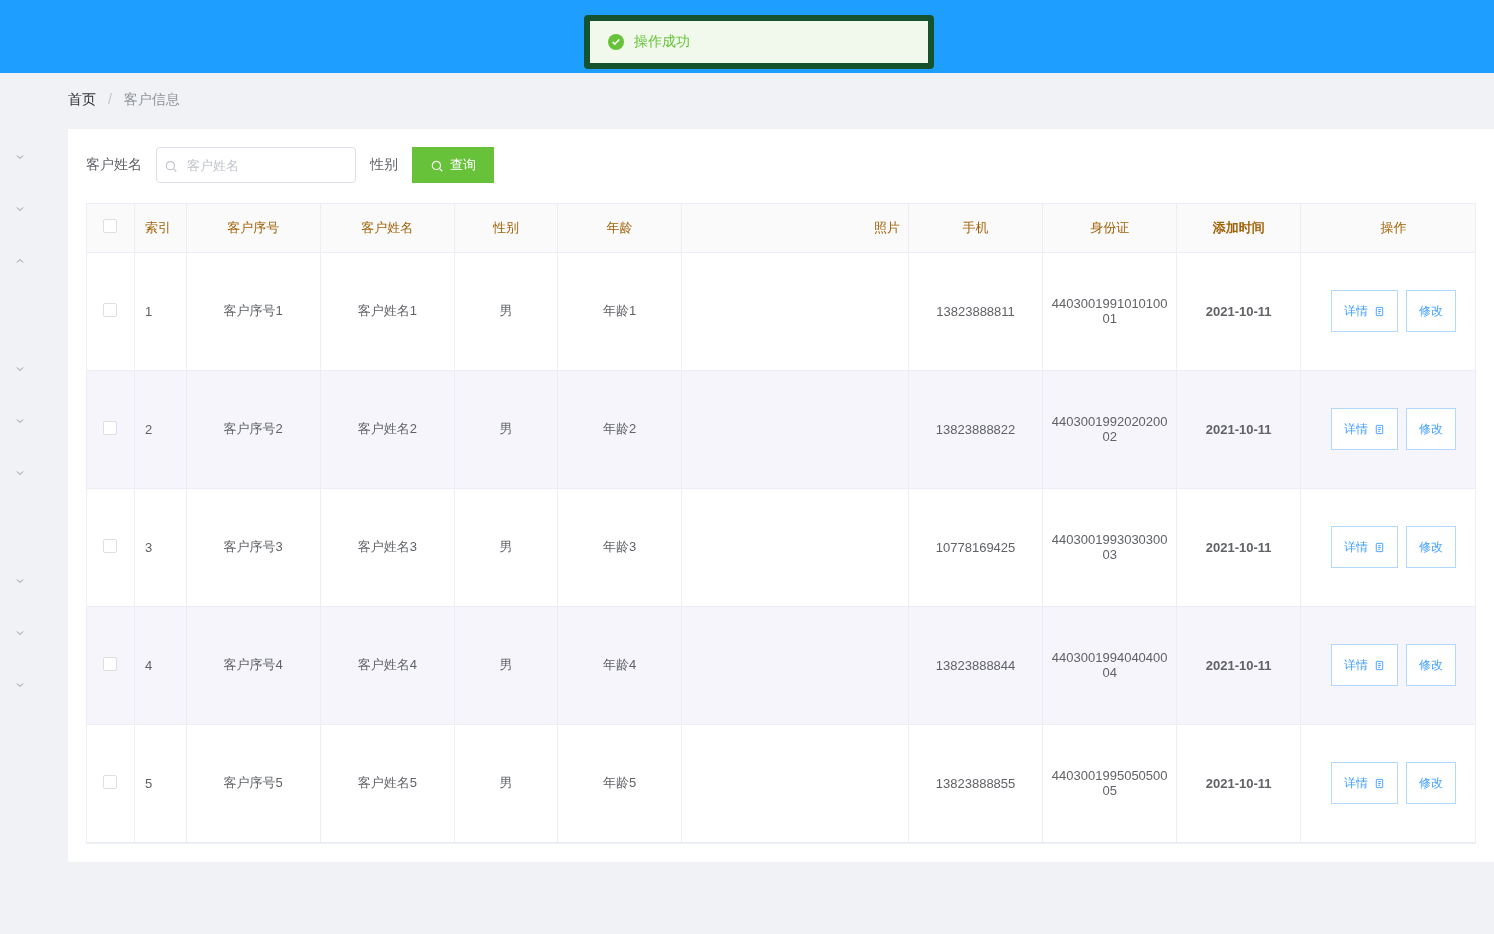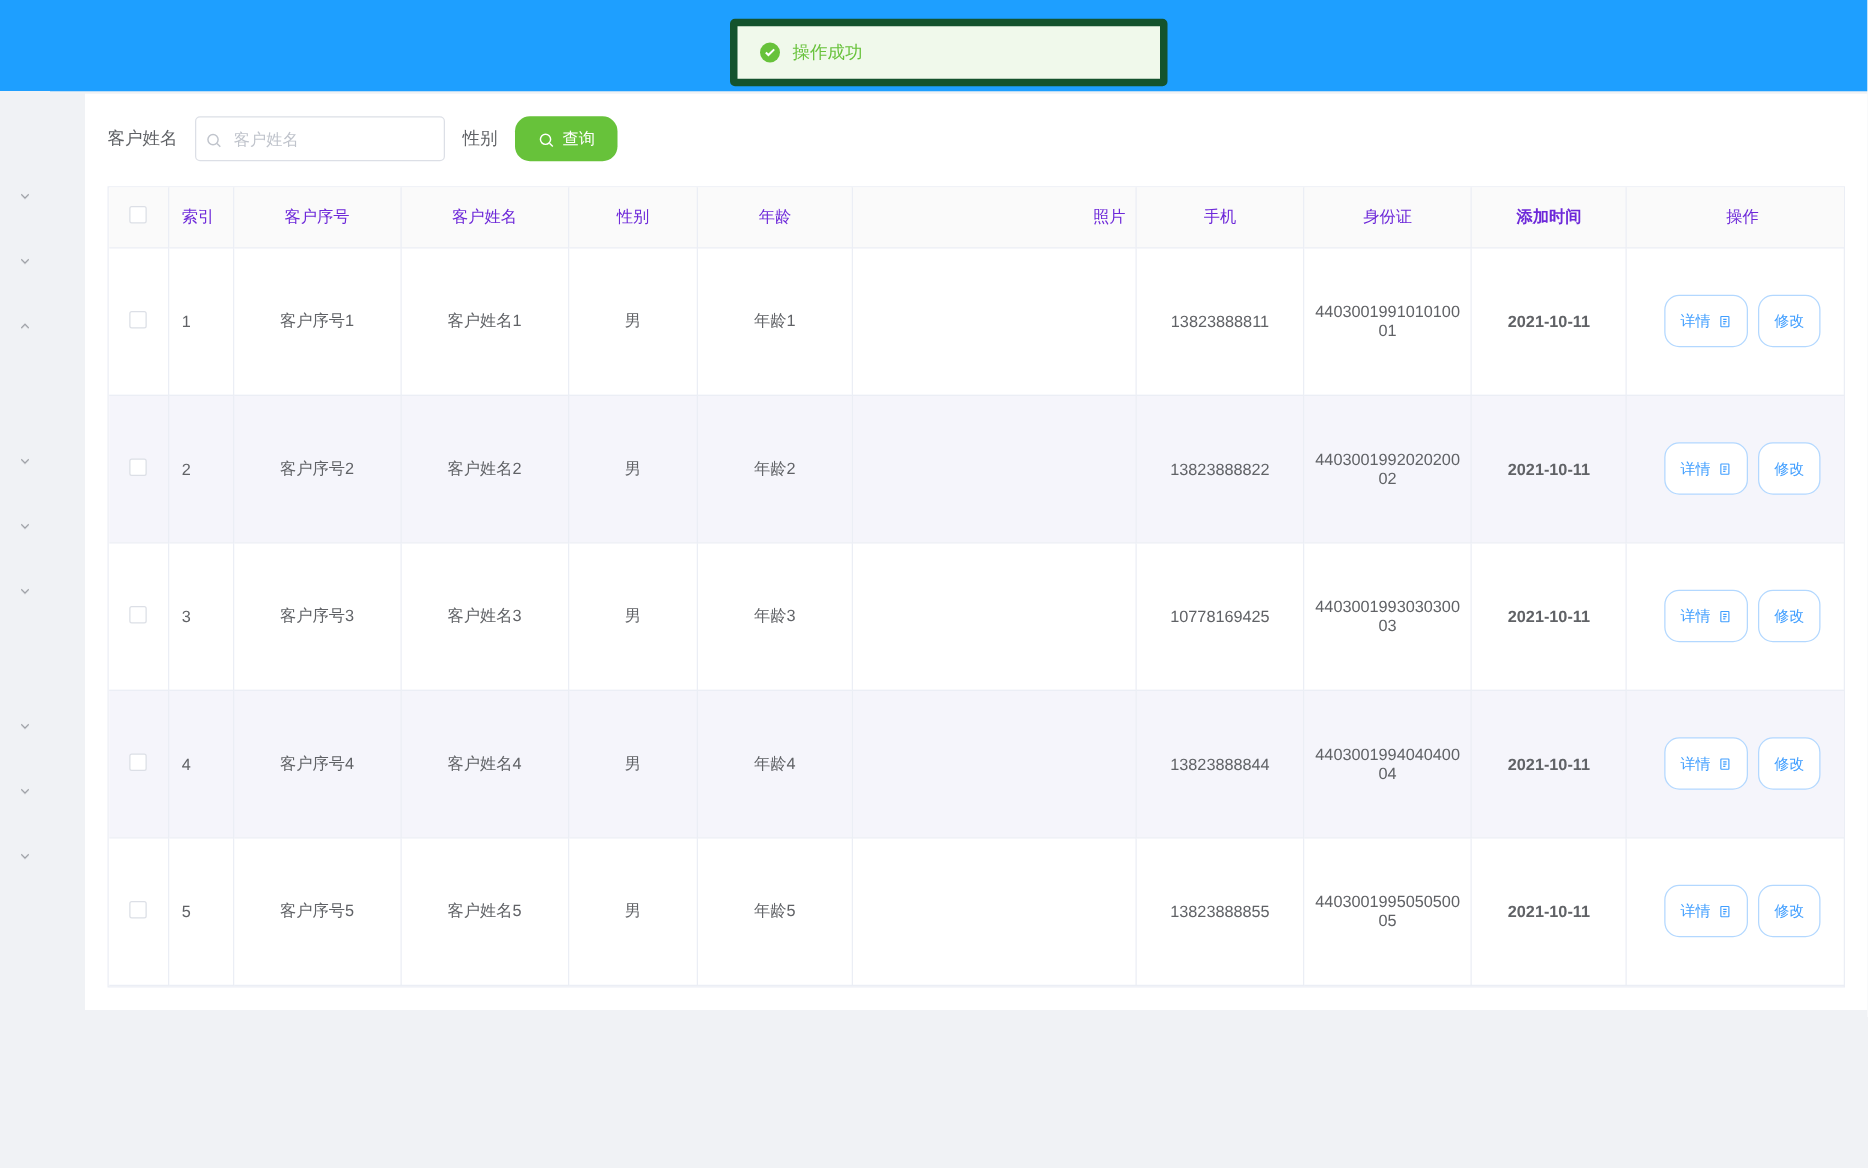--- a/index.html
+++ b/index.html
@@ -143,21 +143,21 @@
 .select-wrap .down-icon {
   position: absolute;
   right: 10px;
   top: 50%;
   transform: translateY(-50%);
   color: #c0c4cc;
 }
 
 .btn {
   height: 36px;
-  border-radius: 12px;
+  border-radius: 0;
   padding: 0 18px;
   border: none;
   cursor: pointer;
   display: inline-flex;
   align-items: center;
   gap: 6px;
   font-size: 13px;
   color: white;
 }
 .btn-green { background: #67c23a; }
@@ -191,21 +191,21 @@
 }
 th, td {
   text-align: center;
   border-right: 1px solid #ebeef5;
   padding: 0 8px;
   font-size: 13px;
   word-wrap: break-word;
 }
 th {
   background: #fafafa;
-  color: #6d28d9;
+  color: #a16207;
   font-weight: 500;
   height: 48px;
   border-bottom: 1px solid #ebeef5;
 }
 td {
   height: 118px;
   color: #606266;
   border-bottom: 1px solid #ebeef5;
 }
 tbody tr:nth-child(even) { background: #f5f5fb; }
@@ -294,20 +294,25 @@
     </div>
   <div class="arrow-item">
       <svg viewBox="0 0 24 24" fill="none" stroke="currentColor" stroke-width="2">
         <polyline points="6 9 12 15 18 9"></polyline>
       </svg>
     </div>
 </div>
 
 <div class="main-content">
 
+  <div class="breadcrumb">
+    <span style="cursor:pointer;font-weight:500">首页</span>
+    <span class="sep">/</span>
+    <span class="current">客户信息</span>
+  </div>
 
   <div class="card">
 
     <div class="search-form">
       <span class="label">客户姓名</span>
       <div class="input-wrap">
         <span class="search-icon">
           <svg width="14" height="14" viewBox="0 0 24 24" fill="none" stroke="currentColor" stroke-width="2">
               <circle cx="11" cy="11" r="7"></circle>
               <line x1="21" y1="21" x2="16.5" y2="16.5"></line>

